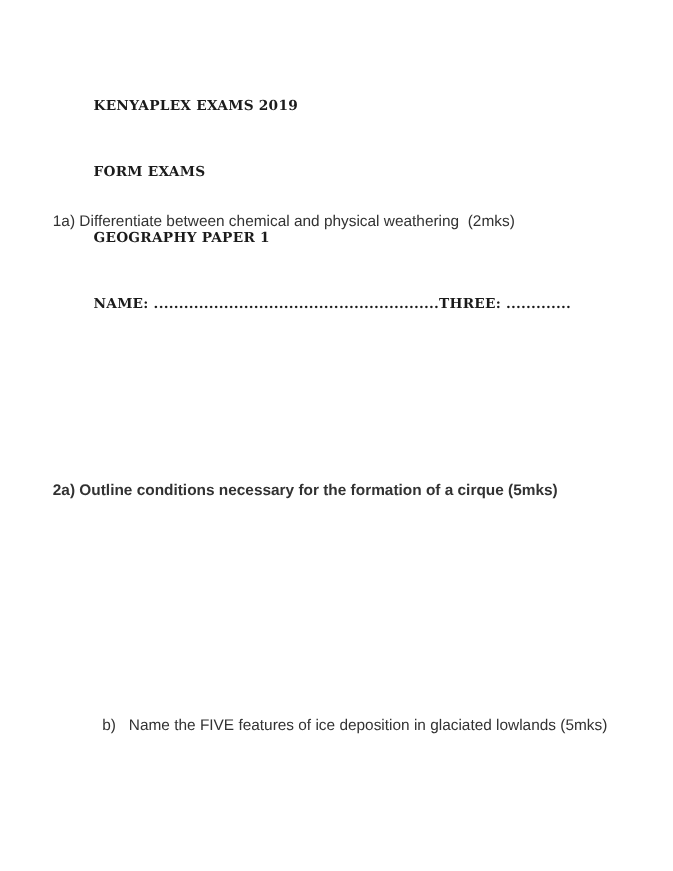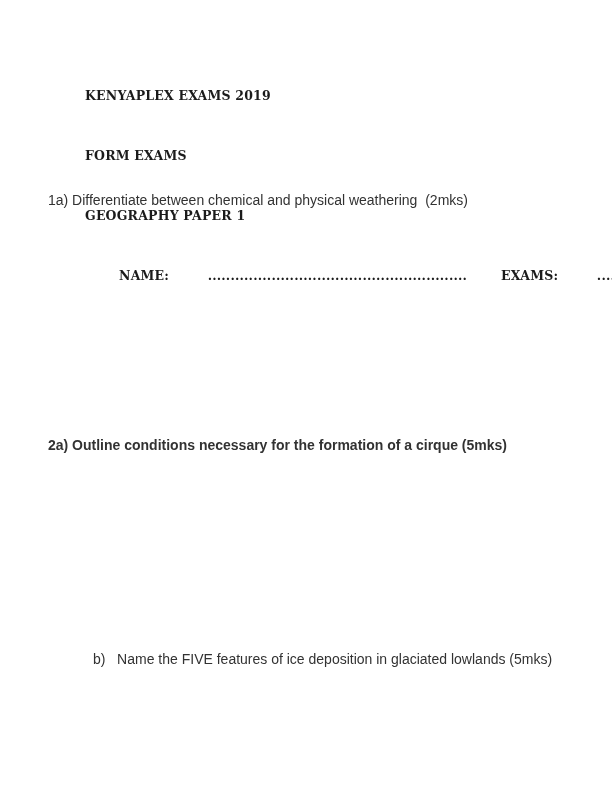--- a/index.html
+++ b/index.html
@@ -17,21 +17,21 @@
     top: 46px;
     color: #1b1b1b;
     font-family: "DejaVu Serif", "Liberation Serif", serif;
     font-weight: 700;
     font-size: 12.5px;
     letter-spacing: 0.2px;
     line-height: 20px;
     white-space: pre;
   }
   .hline { height: 20px; }
-  .fields span { white-space: pre; margin-left: 34px; }
+  .fields span { white-space: pre; }
   .question {
     position: absolute;
     left: 48px;
     color: #323232;
     font-family: "Liberation Sans", "DejaVu Sans", sans-serif;
     font-size: 14px;
     line-height: 14px;
     white-space: pre;
   }
   .q1a { top: 193px; }
@@ -41,21 +41,21 @@
 </style>
 </head>
 <body>
 
 <div class="page">
 
   <div class="exam-header">
     <div class="hline">KENYAPLEX EXAMS 2019</div>
     <div class="hline">FORM EXAMS</div>
     <div class="hline">GEOGRAPHY PAPER 1</div>
-    <div class="hline fields"><span>NAME: </span><span>.........................................................</span><span>EXAMS: </span><span>.............</span></div>
+    <div class="hline fields"><span>NAME: </span><span>.........................................................</span><span>THREE: </span><span>.............</span></div>
   </div>
 
   <div class="question q1a"><span>1a)</span><span> Differentiate between chemical and physical weathering</span><span>  (2mks)</span></div>
 
 
   <div class="question q2a"><span>2a)</span><span> Outline conditions necessary for the formation of a cirque</span><span> (5mks)</span></div>
 
   <div class="question q2b"><span>b)</span><span>   Name the FIVE features of ice deposition in glaciated lowlands</span><span> (5mks)</span></div>
 
 </div>

